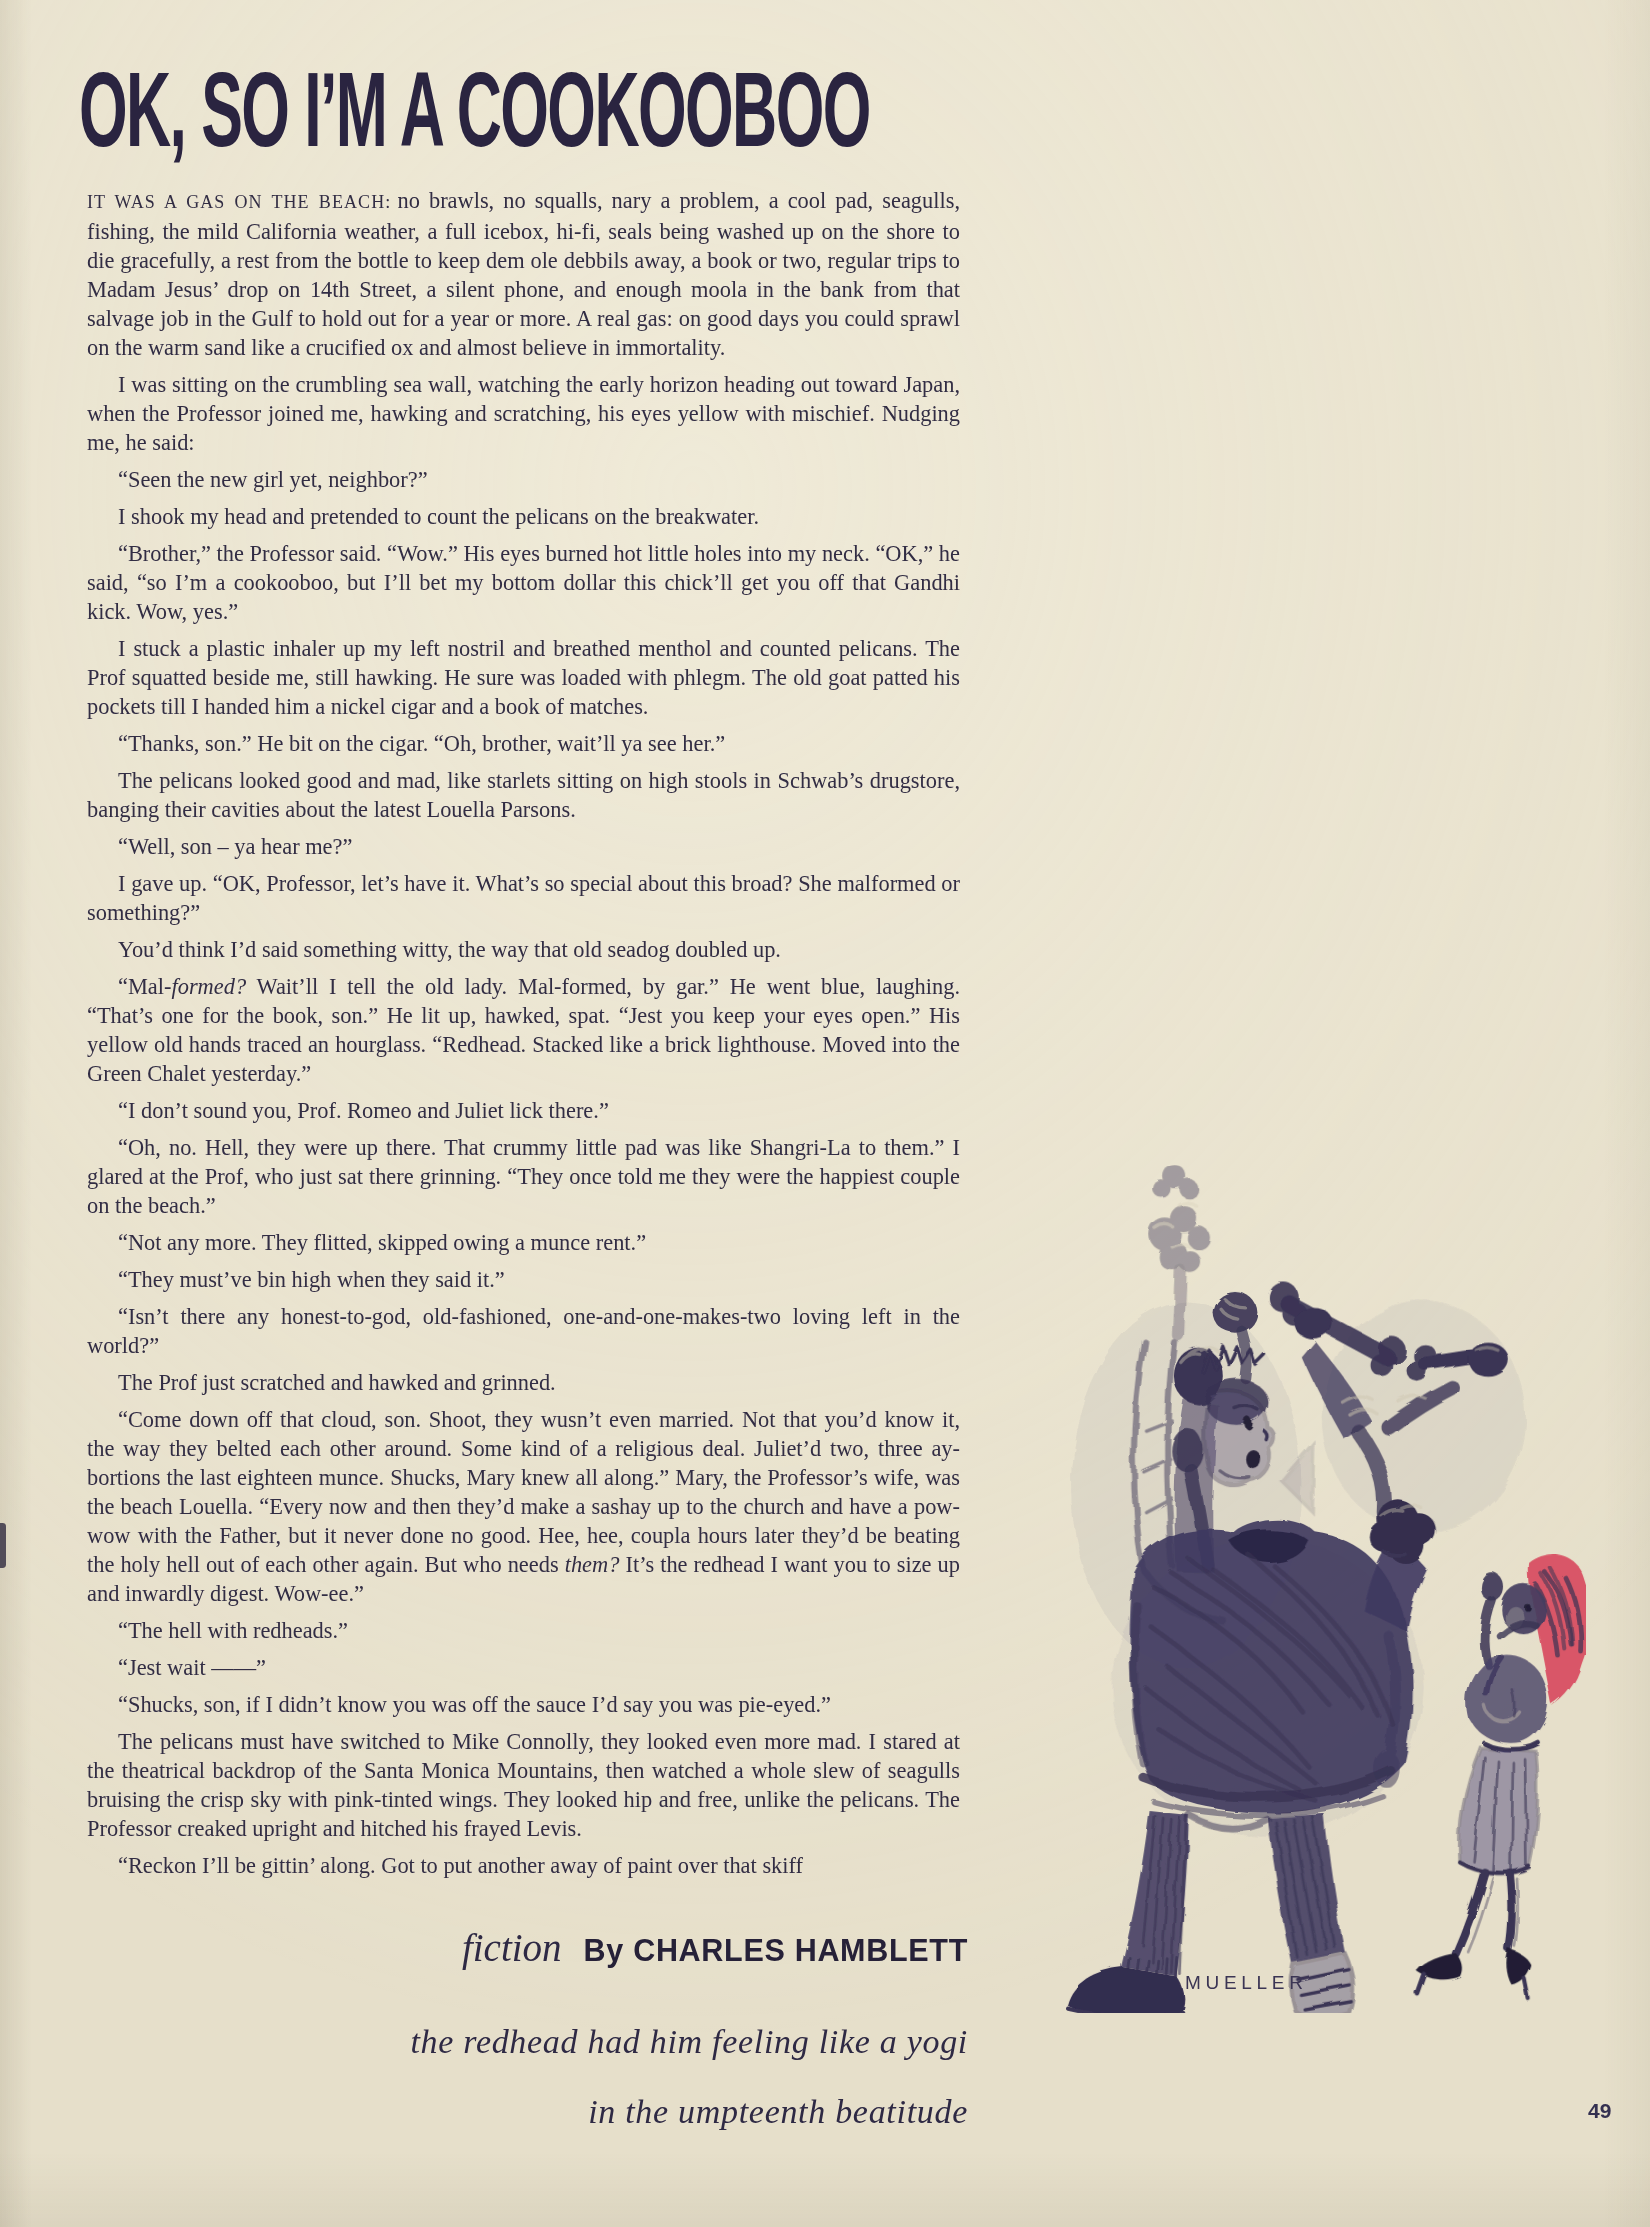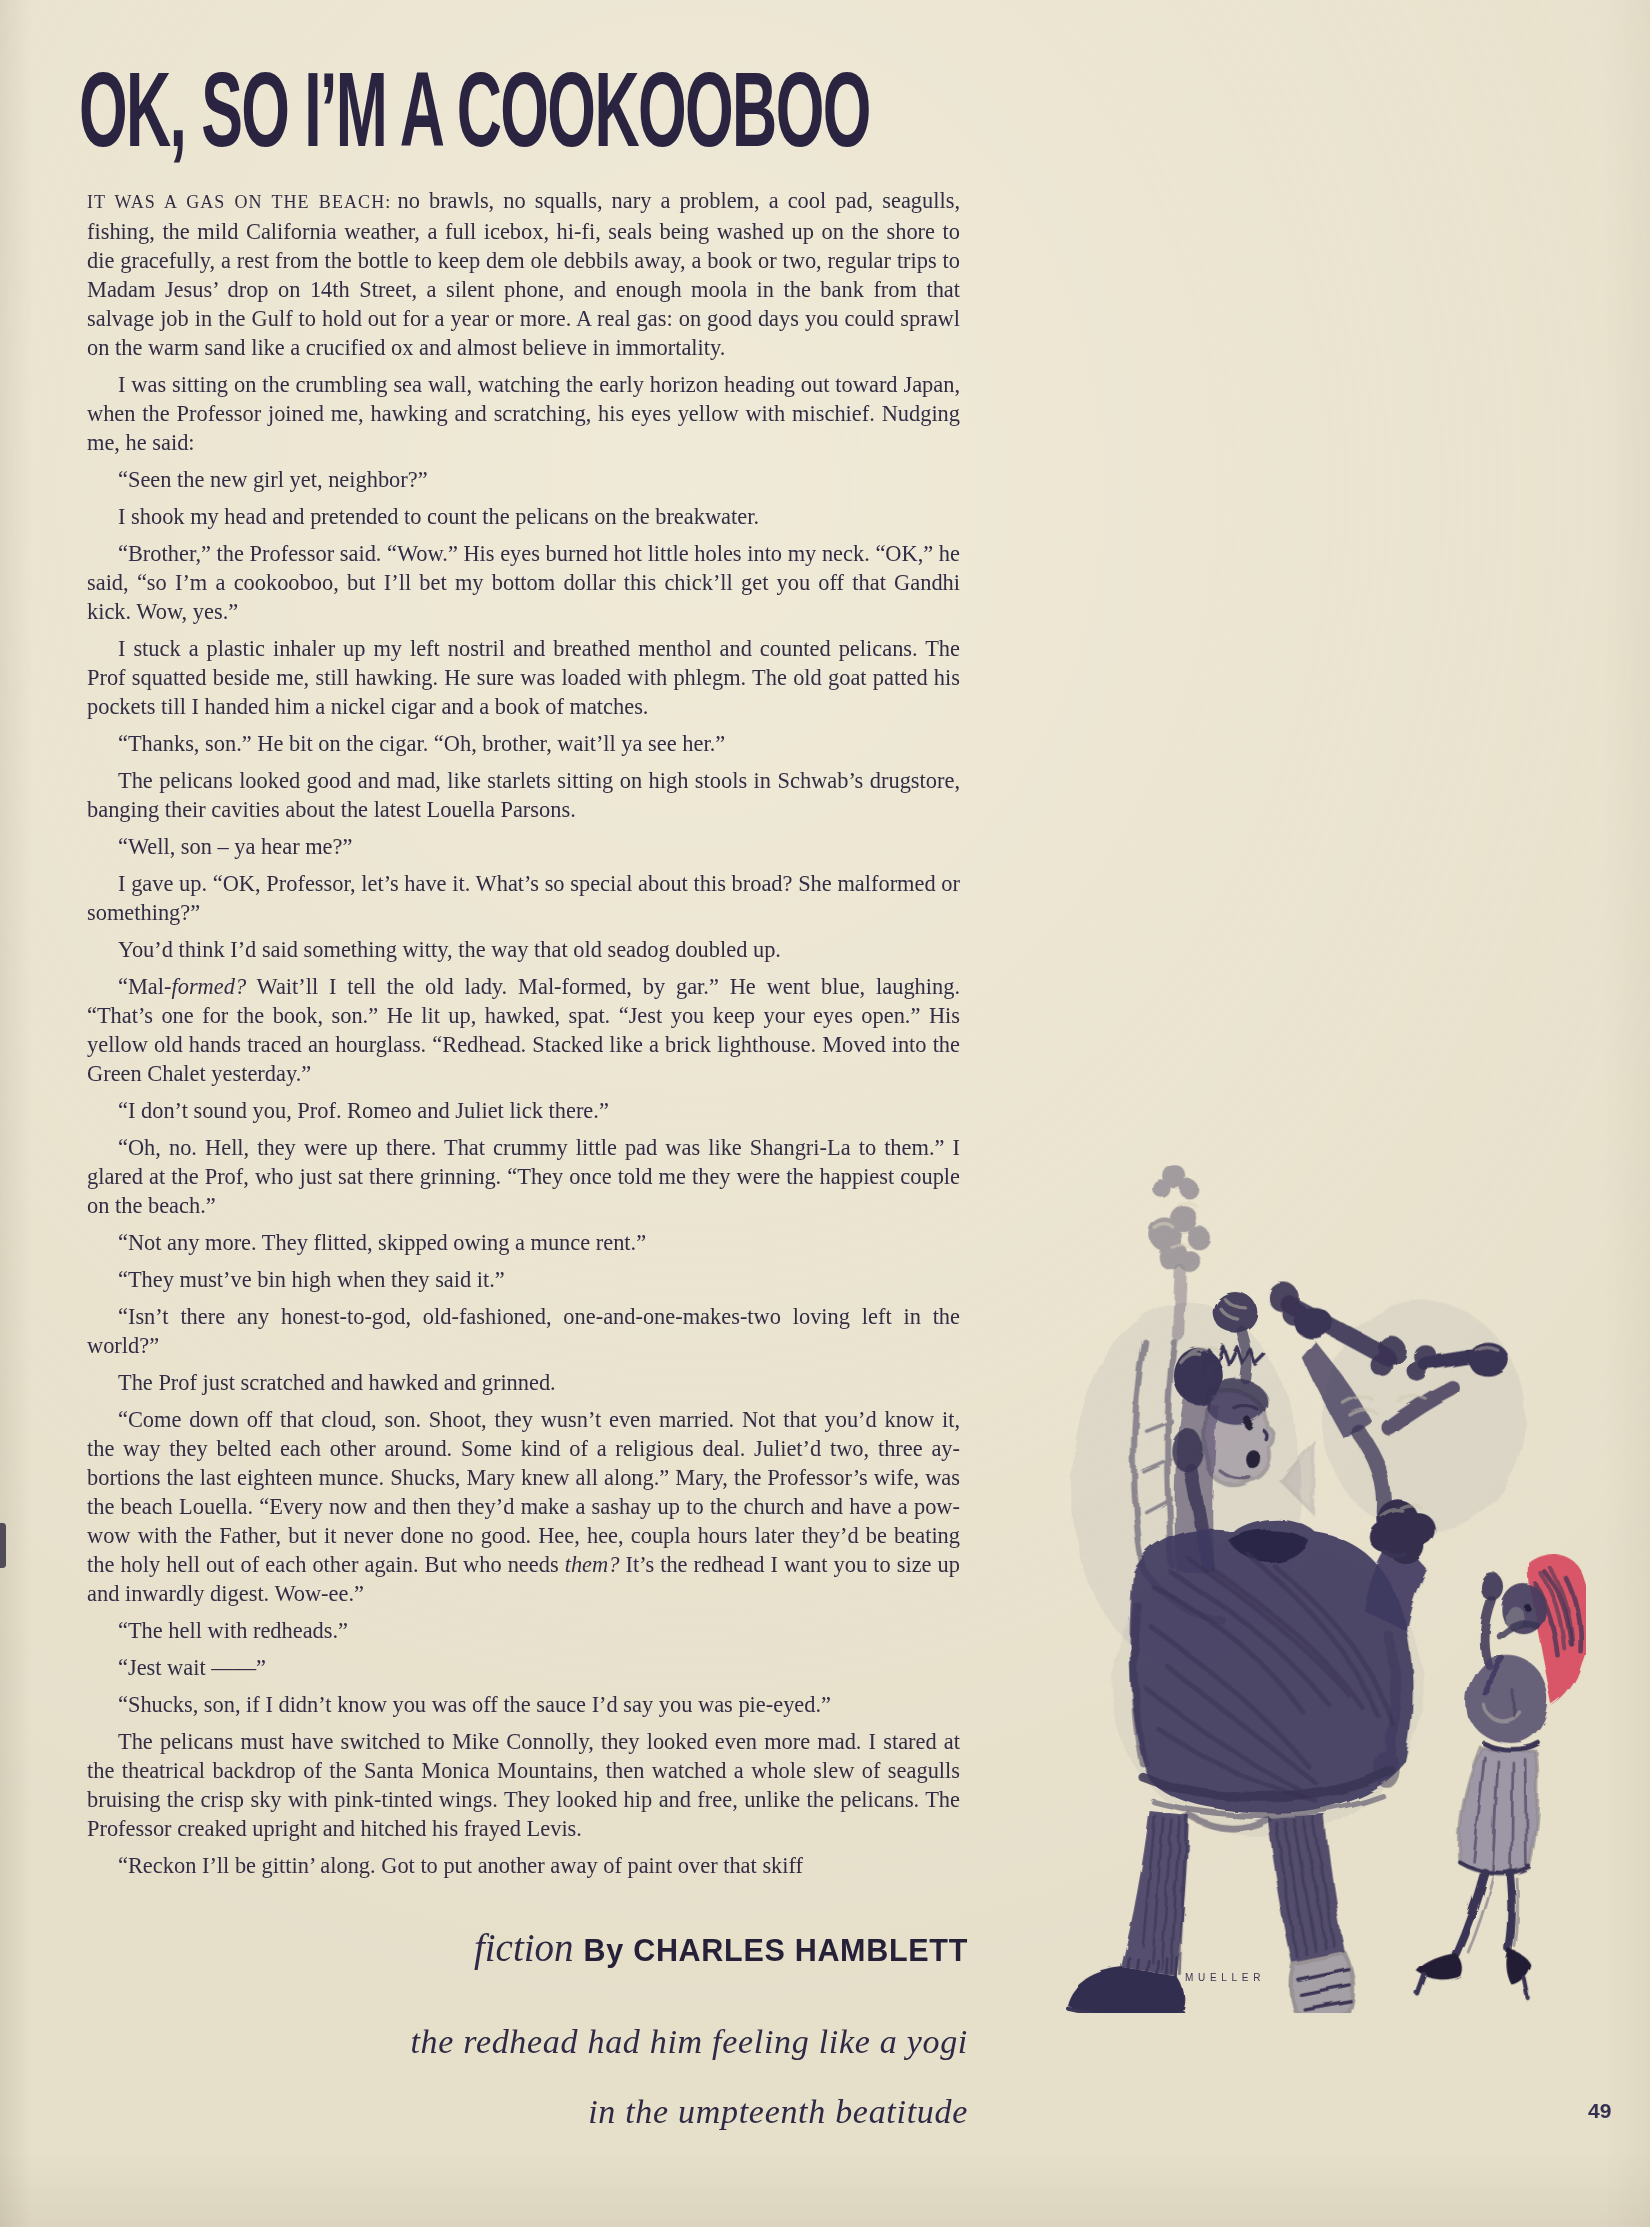--- a/index.html
+++ b/index.html
@@ -21,34 +21,34 @@
   }
   .article-body{
     position:absolute;left:79px;top:178px;width:889px;
     font-size:22.4px;line-height:29px;text-align:justify;color:#322d44;
   }
   .article-body p{margin:8px;text-indent:31px;}
   .article-body p.opening{text-indent:0;}
   .lead-in{font-size:18px;letter-spacing:1.1px;margin-right:6.1px;}
   .byline-row{
     position:absolute;top:1925px;right:683px;
-    display:flex;align-items:baseline;gap:10px;white-space:nowrap;margin-left:32px;
+    display:flex;align-items:baseline;gap:22px;white-space:nowrap;margin-left:32px;
   }
   .kicker{font-family:"Liberation Serif",serif;font-style:italic;font-size:39px;color:#2e2944;}
   .author{font-family:"Liberation Sans",sans-serif;font-weight:700;font-size:30.5px;letter-spacing:0.7px;color:#262138;}
   .tagline{
     position:absolute;top:2007px;right:683px;text-align:right;
     font-style:italic;font-size:34px;line-height:70px;
     color:#2e2944;letter-spacing:0.7px;white-space:nowrap;
   }
   .illustration{position:absolute;left:1010px;top:1132px;width:576px;height:881px;}
   .illustration svg{position:absolute;left:0;top:0;}
   .credit{
     position:absolute;left:175px;top:840px;
-    font-family:"Liberation Sans",sans-serif;font-size:10px;
+    font-family:"Liberation Sans",sans-serif;font-size:19px;
     letter-spacing:4.7px;color:#3b3554;
   }
   .page-number{
     position:absolute;left:1588px;top:2099px;
     font-family:"Liberation Sans",sans-serif;font-weight:700;
     font-size:21px;color:#343050;
   }
   .edge-mark{
     position:absolute;left:0;top:1523px;width:6.1px;height:45px;
     background:#2f2a40;border-radius:0 3.4px 3.4px 0;opacity:.8;

